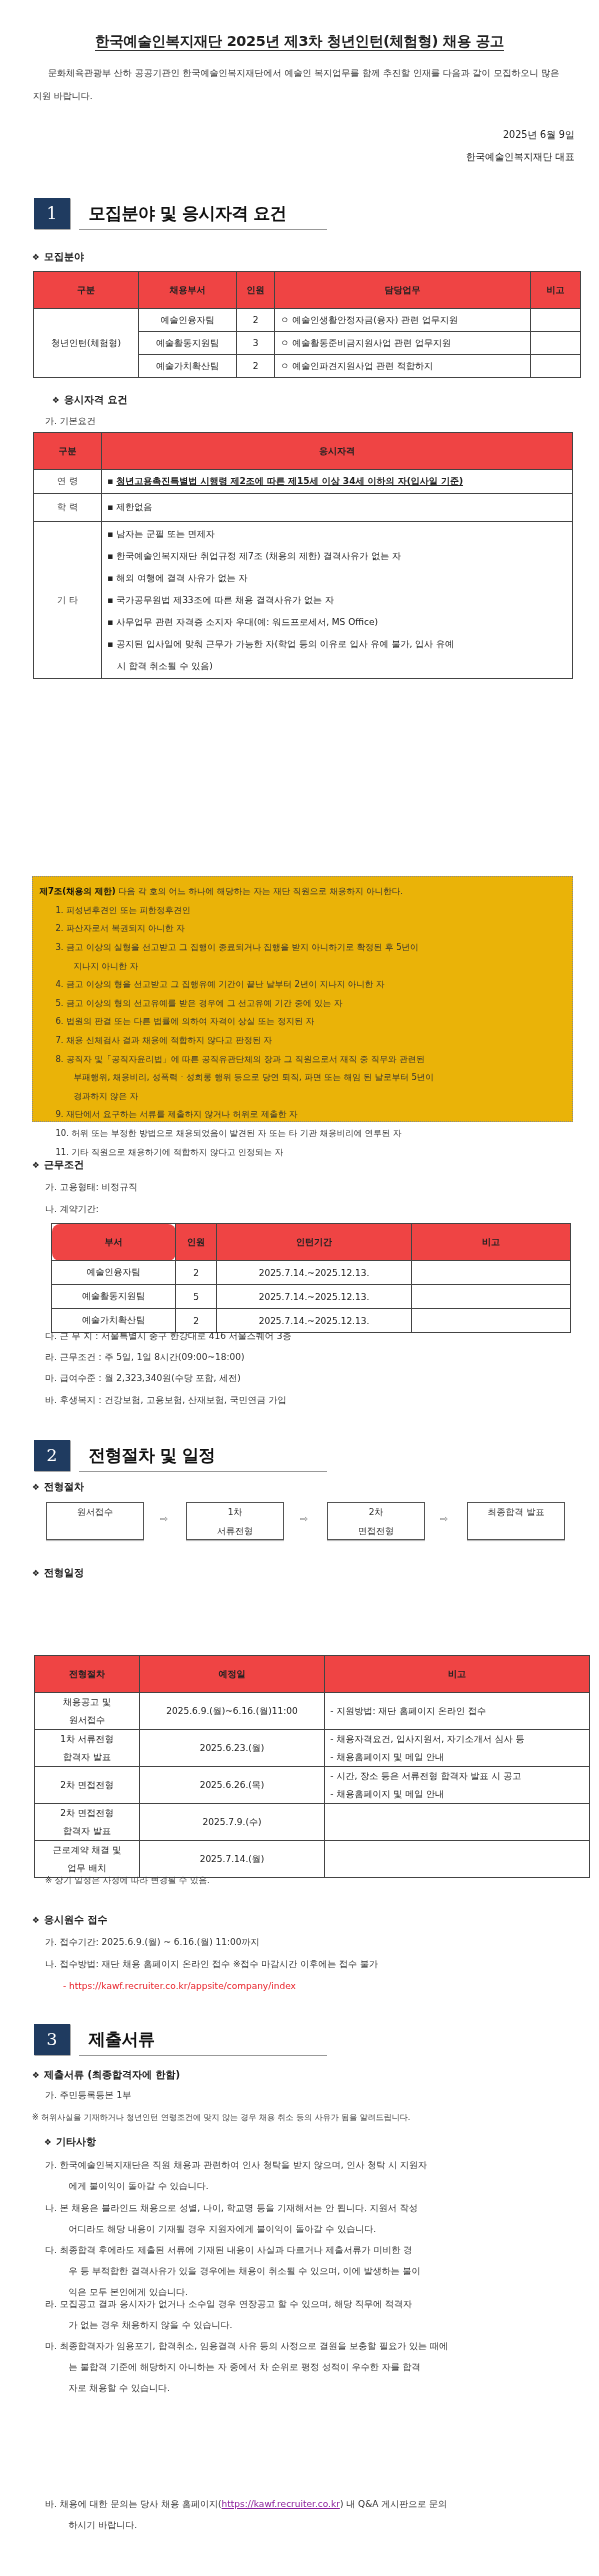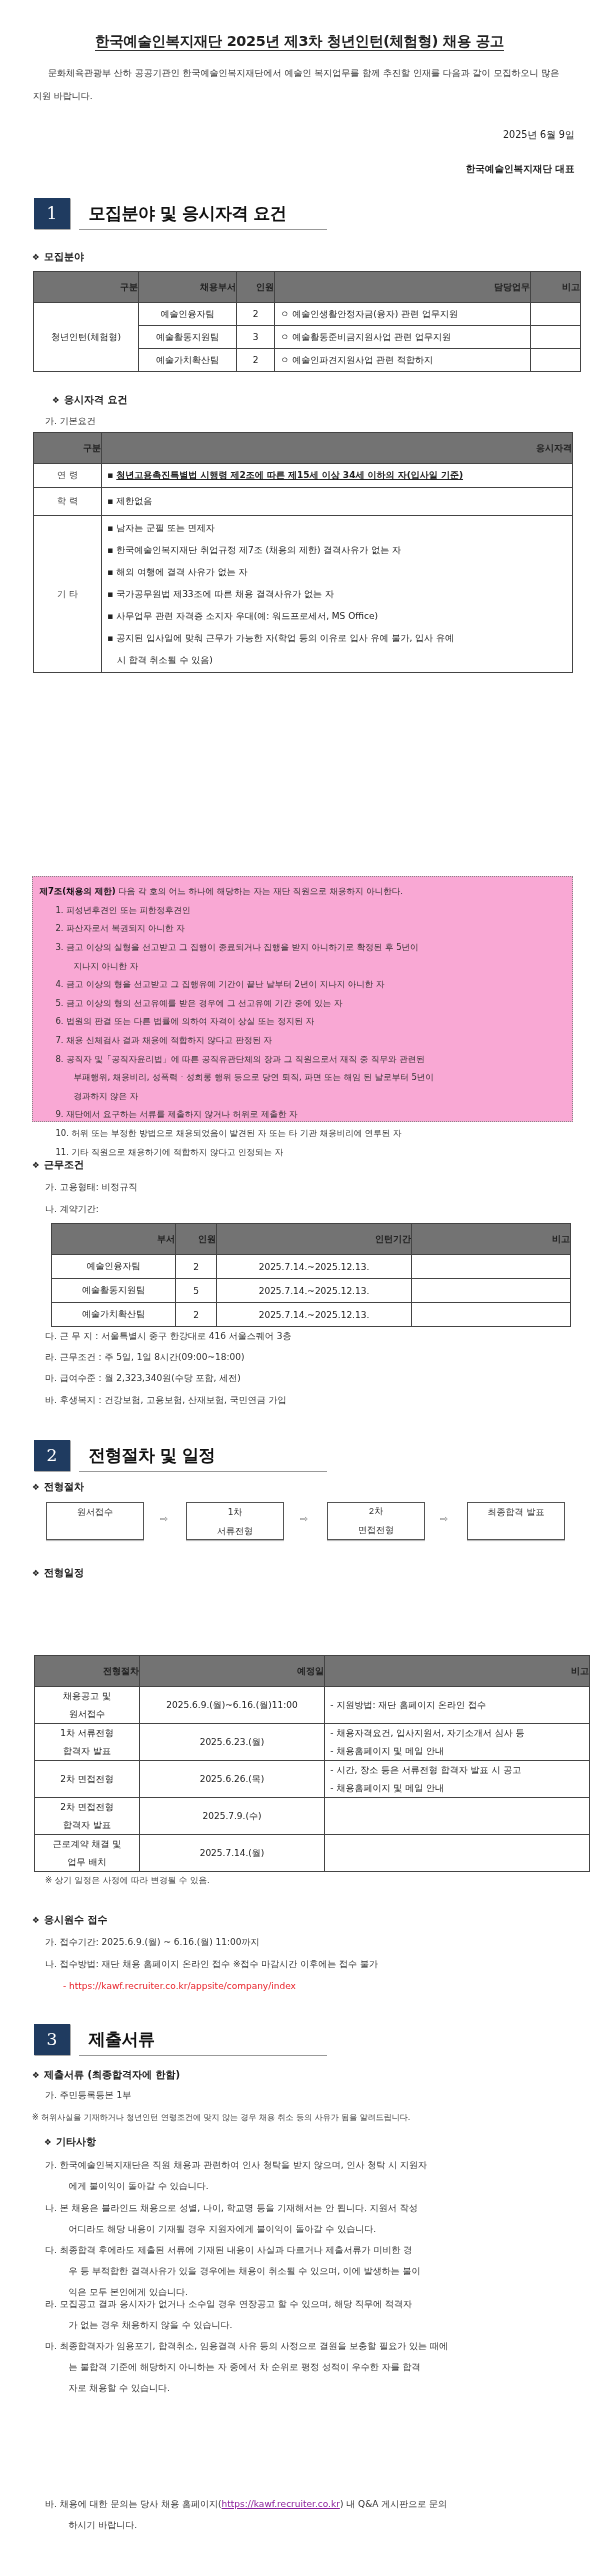--- a/index.html
+++ b/index.html
@@ -14,49 +14,49 @@
     overflow: hidden;
   }
   .abs { position: absolute; }
   .doc-title {
     left: 0; width: 599px; top: 32px;
     text-align: center; font-size: 14.4px; font-weight: bold; letter-spacing: -0.3px;
   }
   .doc-title span { border-bottom: 1.6px double #333; padding-bottom: 1.1px; }
   .intro { left: 33px; width: 532px; top: 62px; line-height: 23.4px; font-size: 9px; color: #333; text-indent: 15px; }
   .date { right: 24.5px; top: 129px; font-size: 9.6px; color: #222; }
-  .org { right: 24.5px; top: 163px; font-size: 9.6px; font-weight: bold; color: #222; }
+  .org { right: 24.5px; top: 151px; font-size: 9.6px; font-weight: normal; color: #222; }
 
   .sec-head { left: 34px; height: 32px; }
   .sec-num {
     position: absolute; left: 0; top: 0; width: 36px; height: 31px;
     background: #1f3b60; color: #fff; font-family: "DejaVu Serif", serif;
     font-size: 17px; text-align: center; line-height: 31px;
     box-shadow: 0.5px 0.5px 0 #555;
   }
   .sec-title {
     position: absolute; left: 45px; top: 0; width: 248px; height: 32px;
     font-size: 17px; font-weight: bold; color: #111; line-height: 30px;
     padding-left: 9.6px; letter-spacing: -0.5px;
     border-bottom: 1.6px solid #999;
   }
   .subhead { left: 32px; font-size: 10px; font-weight: bold; color: #222; }
   .subhead .dia { font-size: 8.5px; margin-right: 4.3px; }
   .item { left: 45px; font-size: 9px; color: #333; }
 
   table { border-collapse: collapse; }
   .tbl th, .tbl td { border: 0.5px solid #444; text-align: center; font-size: 9px; color: #222; }
-  .tbl th { background: #737373; font-weight: bold; height: 31px; text-align: right; }
+  .tbl th { background: #ef4444; font-weight: bold; height: 37px; }
   .tbl { border-top: 1.6px solid #333; border-bottom: 1.6px solid #333; }
   .tbl tr.head th { border-bottom: 1.6px double #444; }
   .tbl td.left { text-align: left; padding-left: 5.3px; }
 
   .restrict {
     left: 32px; width: 541px; top: 876px; height: 246px;
-    background: #f9a8d4; border: 0.5px dotted #888;
+    background: #eab308; border: 0.5px dotted #888;
     padding: 5.3px 6.4px; font-size: 8.5px; color: #333; line-height: 18.6px;
   }
   .restrict .rtitle b { font-weight: bold; color: #111; }
   .restrict .ri { padding-left: 16px; text-indent: 0px; }
   .restrict .ri-cont { padding-left: 34px; }
 
   .step {
     top: 1502px; width: 98px; height: 38px; border: 0.5px solid #555;
     box-shadow: 0 1.1px 0 #bbb; text-align: center; font-size: 9px; color: #333;
     display: flex; flex-direction: column; justify-content: flex-start; line-height: 19px;
@@ -165,21 +165,21 @@
   <div class="ri">11. 기타 직원으로 채용하기에 적합하지 않다고 인정되는 자</div>
 </div>
 
 <div class="abs subhead" style="top:1158px;"><span class="dia">❖</span><span>근무조건</span></div>
 <div class="abs item" style="top:1181px;">가. 고용형태: 비정규직</div>
 <div class="abs item" style="top:1203px;">나. 계약기간:</div>
 
 <table class="abs tbl" style="left:51px; top:1223px; width:520px; border-top:1.1px solid #555; border-bottom:1.1px solid #555;">
   <tbody>
       <tr class="head">
-    <th style="width:124px;">부서</th>
+    <th style="width:124px;border-radius:8px;">부서</th>
     <th style="width:41px;">인원</th>
     <th style="width:195px;">인턴기간</th>
     <th>비고</th>
   </tr>
   <tr style="height:24px;">
     <td>예술인융자팀</td>
     <td>2</td>
     <td>2025.7.14.~2025.12.13.</td>
     <td></td>
   </tr>
@@ -212,21 +212,21 @@
 
 <div class="abs step" style="left:46px;">
     <div>원서접수</div>
   </div>
 <div class="abs arrow" style="left:160px;">⇨</div>
 <div class="abs step" style="left:186px;">
     <div>1차</div>
     <div>서류전형</div>
   </div>
 <div class="abs arrow" style="left:300px;">⇨</div>
-<div class="abs step" style="left:327px;font-family:Liberation Mono, monospace;">
+<div class="abs step" style="left:327px;">
     <div>2차</div>
     <div>면접전형</div>
   </div>
 <div class="abs arrow" style="left:440px;">⇨</div>
 <div class="abs step" style="left:467px;">
     <div>최종합격 발표</div>
   </div>
 
 <div class="abs subhead" style="top:1566px;"><span class="dia">❖</span><span>전형일정</span></div>
 

